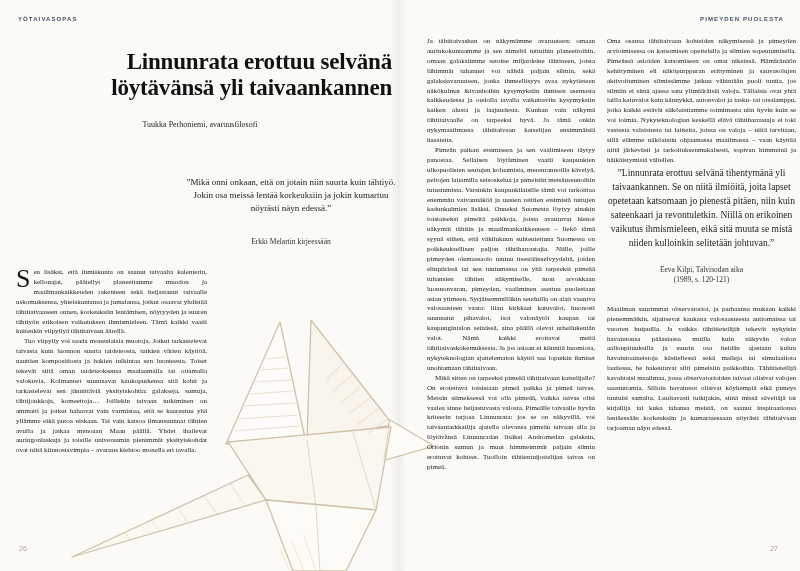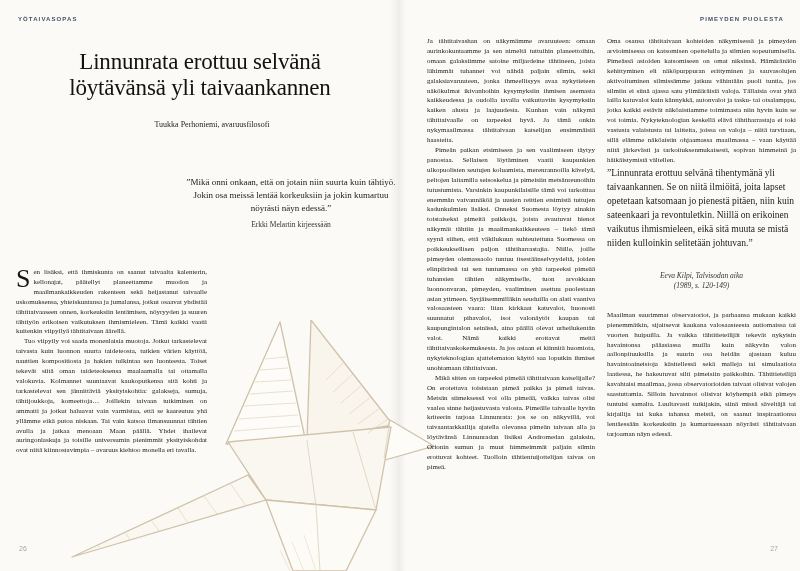--- a/index.html
+++ b/index.html
@@ -13,50 +13,50 @@
     background:linear-gradient(90deg,rgba(70,60,45,0) 0%,rgba(70,60,45,0.05) 45%,rgba(70,60,45,0.07) 52%,rgba(70,60,45,0) 100%);
   }
   .kicker{
     position:absolute;top:16px;
     font-family:"Liberation Sans","DejaVu Sans",sans-serif;
     font-size:6px;font-weight:bold;letter-spacing:1.1px;color:#3f5266;
   }
   .kicker.left{left:18px;}
   .kicker.right{right:16px;text-align:right;}
   .title{
-    position:absolute;left:8px;top:49px;width:384px;text-align:center;
-    font-size:23px;line-height:26px;font-weight:normal;color:#121212;letter-spacing:-0.2px;
+    position:absolute;left:8px;top:49px;width:384px;text-align:right;
+    font-size:23px;line-height:26px;font-weight:bold;color:#121212;letter-spacing:-0.2px;
   }
   .byline{
-    position:absolute;left:20px;top:119px;width:384px;text-align:center;
+    position:absolute;left:8px;top:119px;width:384px;text-align:center;
     font-size:8px;line-height:11.5px;color:#222;
   }
   .epigraph{
     position:absolute;left:184px;top:176px;width:214px;text-align:center;
     font-size:9px;line-height:13.2px;color:#1b1b1b;
   }
-  .epigraph .attr{margin-top:4px;font-size:7.5px;line-height:10px;color:#333;}
+  .epigraph .attr{margin-top:21px;font-size:7.5px;line-height:10px;color:#333;}
   .bodycol{
     font-size:7px;line-height:9.9px;text-align:justify;color:#1c1c1c;
   }
   .bodycol p{margin:0;padding:0;}
   .bodycol p.indent{text-indent:8px;}
   .left-body{position:absolute;left:16px;top:268px;width:191px;z-index:2;}
   .rcol1{position:absolute;left:427px;top:37px;width:168px;height:526px;overflow:hidden;z-index:2;}
   .rcol2{position:absolute;left:607px;top:37px;width:189px;height:526px;overflow:hidden;z-index:2;}
   .dropcap{
     float:left;font-size:26px;line-height:20px;padding:1px 3px 0 0;color:#161616;
   }
   .pullquote{
-    margin:34px 6px 0 6px;text-align:left;text-indent:0;
+    margin:34px 6px 0 6px;text-align:center;text-indent:0;
     font-size:9.5px;line-height:14px;color:#1b1b1b;
   }
   .pq-attr{
-    margin-top:21px;text-align:center;text-indent:0;
-    font-size:7.5px;line-height:10px;color:#333;font-style:italic;
+    margin-top:15px;text-align:center;text-indent:0;
+    font-size:7.5px;line-height:10px;color:#333;
   }
   .after-quote{margin-top:20px !important;text-indent:0 !important;}
   .pageno{
     position:absolute;top:545px;font-family:"Liberation Sans","DejaVu Sans",sans-serif;
     font-size:7px;color:#a9a59d;
   }
   .pageno.left{left:19px;}
   .pageno.right{right:22px;}
   .crane{position:absolute;left:58px;top:320px;width:380px;height:251px;z-index:1;}
 </style>
@@ -150,21 +150,21 @@
     <p>Ja tähtitaivashan on näkymämme avaruuteen: omaan aurinkokuntaamme ja sen nimeltä tuttuihin planeettoihin, omaan galaksiimme satoine miljardeine tähtineen, joista lähimmät tuhannet voi nähdä paljain silmin, sekä galaksiavaruuteen, jonka ihmeellisyys avaa nykytieteen näkökulmat ikivanhoihin kysymyksiin ihmisen asemasta kaikkeudessa ja oudolla tavalla vaikuttaviin kysymyksiin kaiken alusta ja laajuudesta. Kunhan vain näkymä tähtitaivaalle on tarpeeksi hyvä. Ja tämä onkin nykymaailmassa tähtitaivaan katselijan ensimmäisiä haasteita.</p>
     <p class="indent">Pimeän paikan etsimiseen ja sen vaalimiseen täytyy panostaa. Sellaisen löytäminen vaatii kaupunkien ulkopuolisten seutujen koluamista, merenrannoilla kävelyä, peltojen laitamilla seisoskelua ja pimeisiin metsänreunoihin tutustumista. Varsinkin kaupunkilaisille tämä voi tarkoittaa enemmän vaivannäköä ja uusien reittien etsimistä tuttujen kadunkulmien lisäksi. Onneksi Suomesta löytyy ainakin toistaiseksi pimeitä paikkoja, joista avautuvat hienot näkymät tähtiin ja maailmankaikkeuteen – liekö tämä syynä siihen, että väkilukuun suhteutettuna Suomessa on poikkeuksellisen paljon tähtiharrastajia. Niille, joille pimeyden olemassaolo tuntuu itsestäänselvyydeltä, joiden elinpiirissä tai sen tuntumassa on yhä tarpeeksi pimeää tuhansien tähtien näkymiselle, tuon arvokkaan luonnonvaran, pimeyden, vaaliminen asettuu puolestaan asian ytimeen. Syrjäisemmilläkin seuduilla on alati vaaniva valosaasteen vaara: liian kirkkaat katuvalot, huonosti suunnatut pihavalot, isot valonäytöt kaupan tai kaupungintalon seinässä, aina päällä olevat urheilukentän valot. Nämä kaikki erottavat meitä tähtitaivaskokemuksesta. Ja jos asiaan ei kiinnitä huomiota, nykyteknologian ajattelematon käyttö saa loputkin ihmiset unohtamaan tähtitaivaan.</p>
     <p class="indent">Mikä sitten on tarpeeksi pimeää tähtitaivaan katselijalle? On erotettava toisistaan pimeä paikka ja pimeä taivas. Metsän siimeksessä voi olla pimeää, vaikka taivas olisi vaalea sinne heijastuvasta valosta. Pimeälle taivaalle hyvän kriteerin tarjoaa Linnunrata: jos se on näkyvillä, voi taivaantarkkailija ajatella olevansa pimeän taivaan alla ja löytävänsä Linnunradan lisäksi Andromedan galaksin, Orionin sumun ja muut himmeimmät paljain silmin erottuvat kohteet. Tuolloin tähtientuijottelijan taivas on pimeä.</p>
   </div>
 
   <div class="bodycol rcol2">
     <p>Oma osansa tähtitaivaan kohteiden näkymisessä ja pimeyden arvioimisessa on katsomisen opettelulla ja silmien sopeutumisella. Pimeässä asioiden katsomiseen on omat niksinsä. Hämäränäön kehittyminen eli näköpurppuran erittyminen ja sauvasolujen aktivoituminen silmissämme jatkuu vähintään puoli tuntia, jos silmiin ei siinä ajassa satu ylimääräisiä valoja. Tällaisia ovat yhtä lailla katuvalot kuin kännykkä, autonvalot ja tasku- tai otsalamppu, jotka kaikki estävät näköaistiamme toimimasta niin hyvin kuin se voi toimia. Nykyteknologian keskellä elävä tähtiharrastaja ei toki vastusta valaistusta tai laitteita, joissa on valoja – niitä tarvitaan, sillä elämme näköaistin ohjaamassa maailmassa – vaan käyttää niitä järkevästi ja tarkoituksenmukaisesti, sopivan himmeinä ja häikäistymistä vältellen.</p>
     <p class="pullquote">”Linnunrata erottuu selvänä tihentymänä yli taivaankannen. Se on niitä ilmiöitä, joita lapset opetetaan katsomaan jo pienestä pitäen, niin kuin sateenkaari ja revontuletkin. Niillä on erikoinen vaikutus ihmismieleen, eikä sitä muuta se mistä niiden kulloinkin selitetään johtuvan.”</p>
     <div class="pq-attr">
       <div>Eeva Kilpi, Talvisodan aika</div>
-      <div>(1989, s. 120-149)</div>
+      <div>(1989, s. 120-121)</div>
     </div>
     <p class="after-quote">Maailman suurimmat observatoriot, ja parhaansa mukaan kaikki pienemmätkin, sijaitsevat kaukana valosaasteesta autiomaissa tai vuorten huipuilla. Ja vaikka tähtitieteilijät tekevät nykyisin havaintonsa pääasiassa muilla kuin näkyvän valon aallonpituuksilla ja suurin osa heidän ajastaan kuluu havaintoaineistoja käsitellessä sekä malleja tai simulaatiota laatiessa, he hakeutuvat silti pimeisiin paikkoihin. Tähtitieteilijä kavahtaisi maailmaa, jossa observatorioiden taivaat olisivat valojen saastuttamia. Silloin havainnot olisivat köyhempiä eikä pimeys tuntuisi samalta. Luultavasti tutkijakin, siinä missä säveltäjä tai kirjailija tai kuka tahansa meistä, on saanut inspiraationsa lentäessään korkeuksiin ja kumartuessaan nöyrästi tähtitaivaan tarjoaman näyn edessä.</p>
   </div>
 
   <div class="pageno left">26</div>
   <div class="pageno right">27</div>
 
   <div class="spine"></div>
 
 </div>

